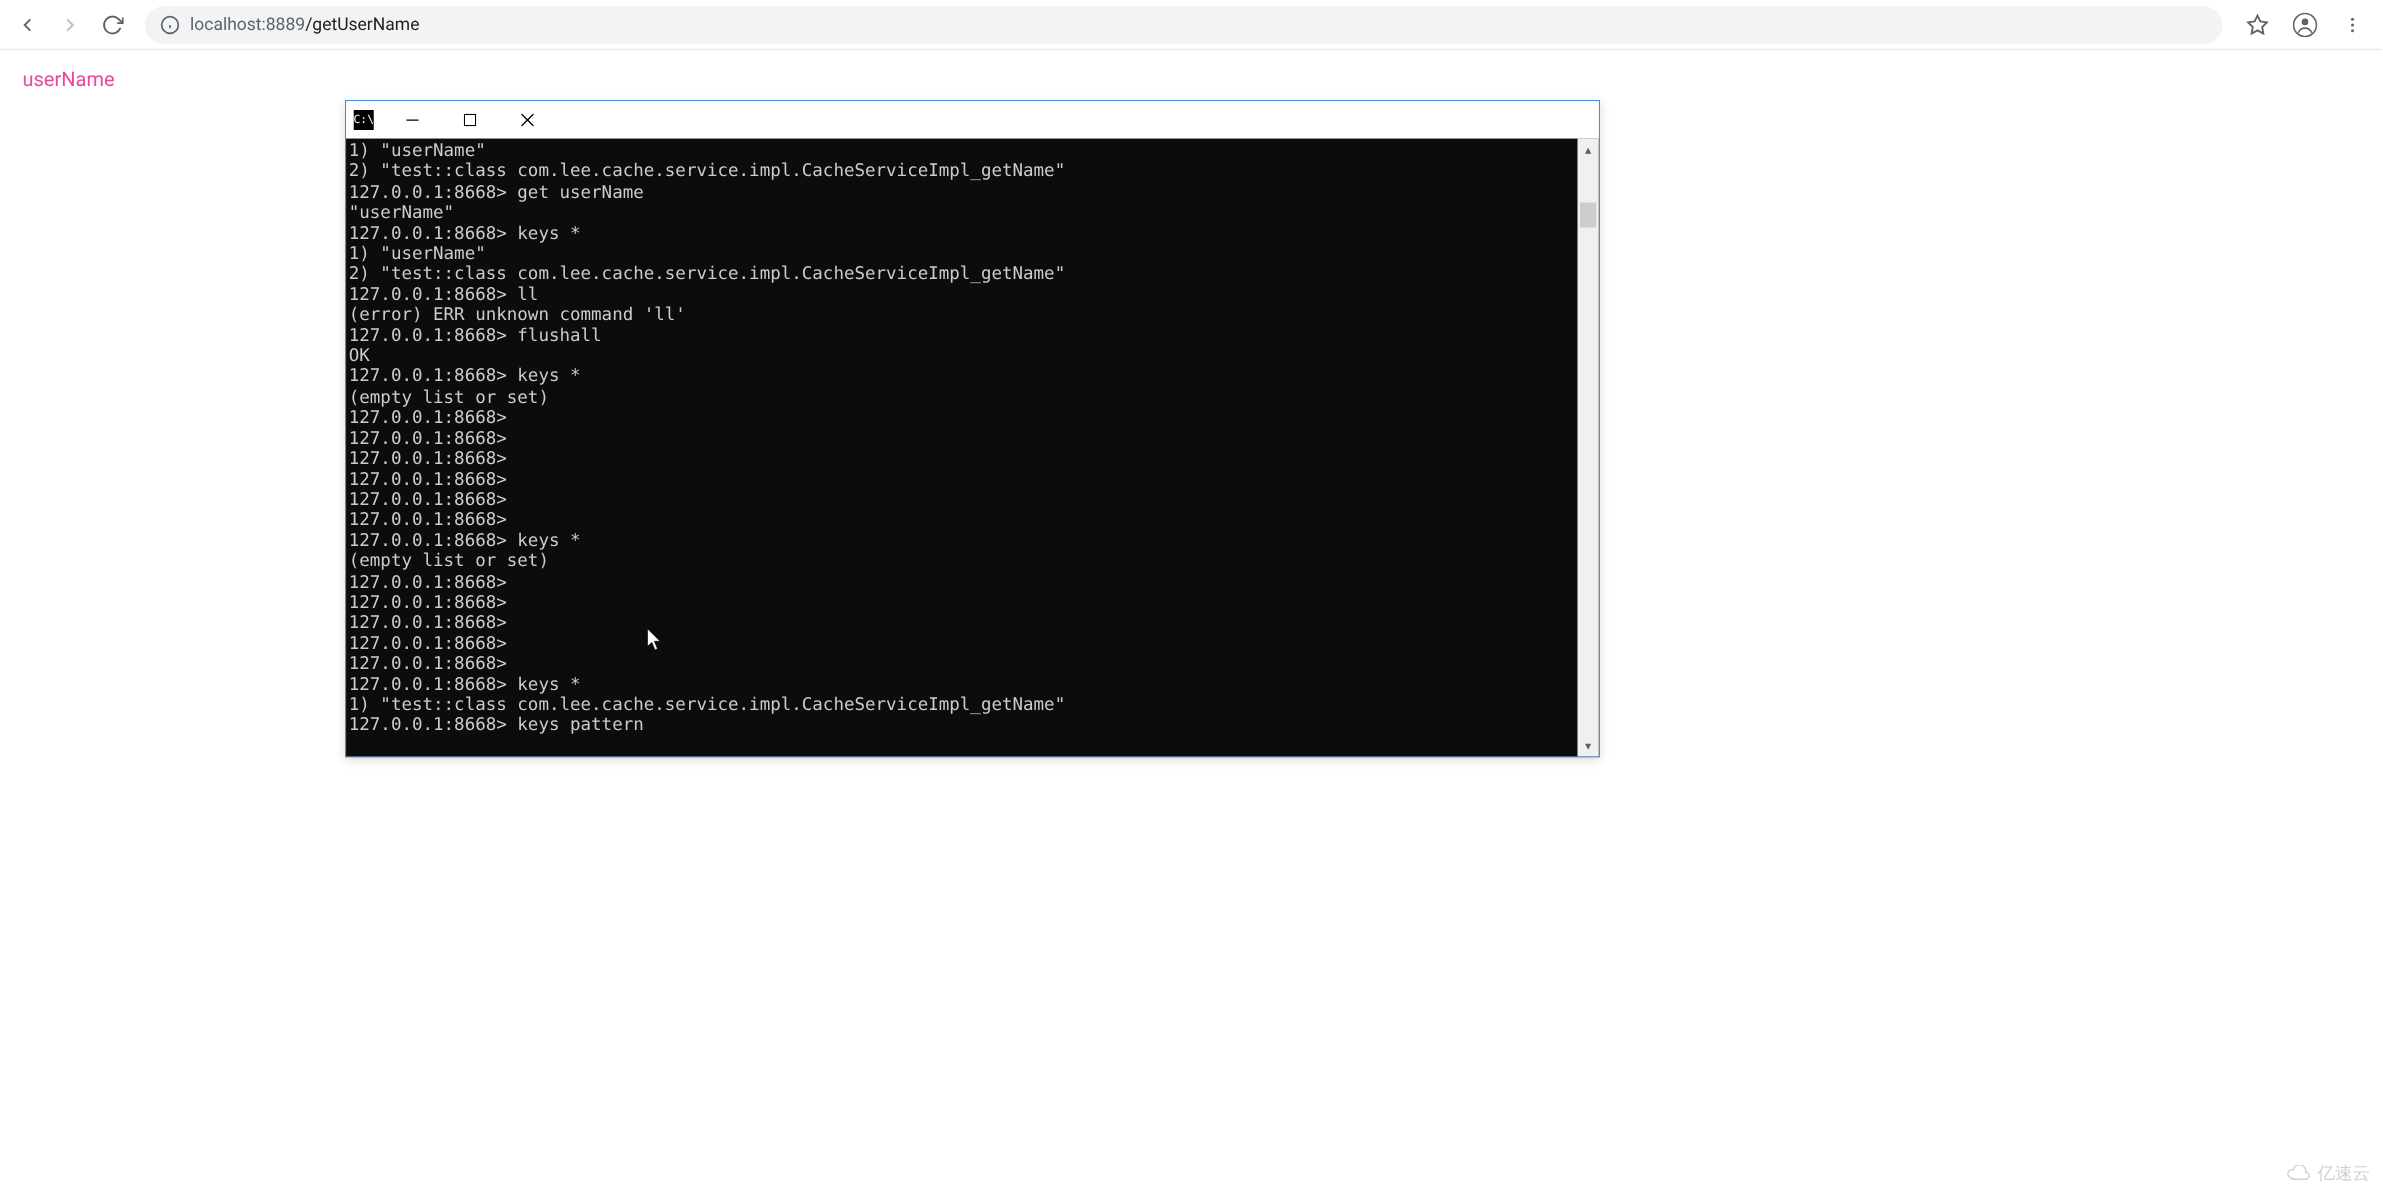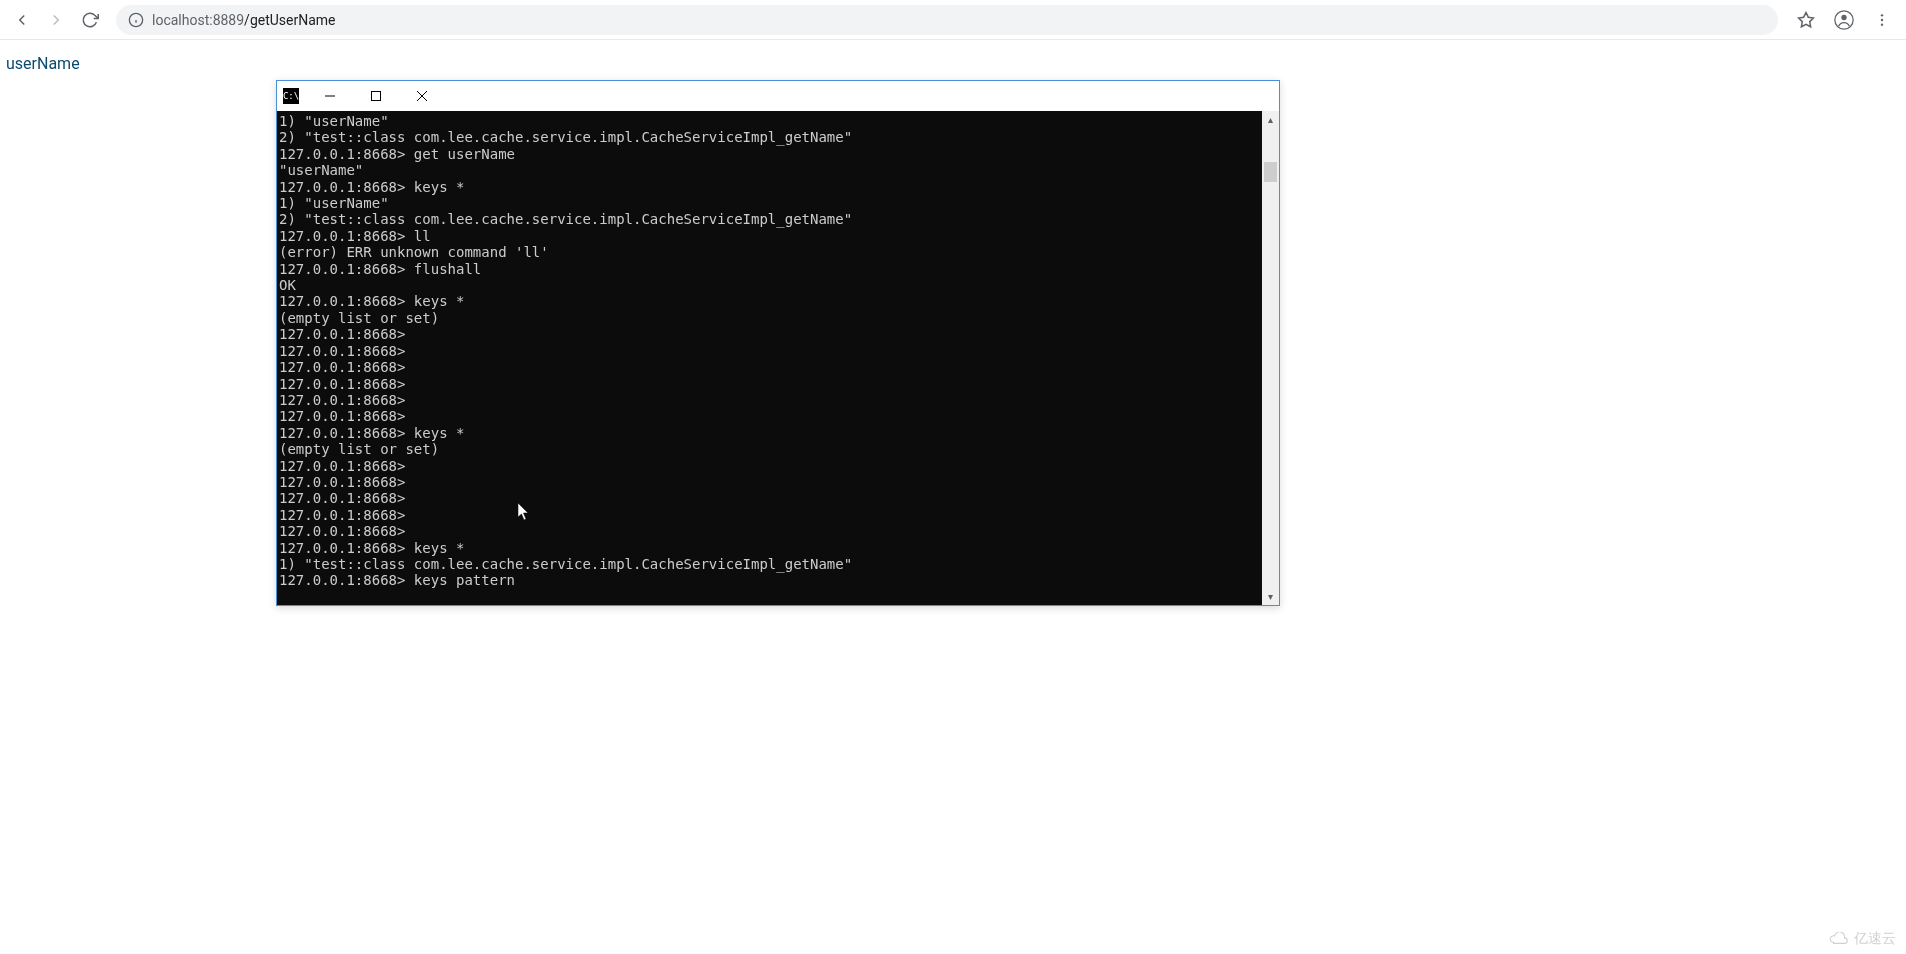--- a/index.html
+++ b/index.html
@@ -53,23 +53,23 @@
     .url-path { color: #202124; }
     .star-icon, .avatar-btn, .menu-btn {
       width: 32px; height: 32px;
       display:flex;align-items:center;justify-content:center;
       color:#5f6368;
       border-radius:50%;
     }
     .avatar-btn svg { width:20px; height:20px; }
     
     .page-content {
-      padding: 14px 6px;
+      padding: 14px 18px;
       font-size: 16px;
-      color: #0c4a6e;
+      color: #ec4899;
     }
     
     .cmd-window {
       position: absolute;
       left: 276px;
       top: 80px;
       width: 1004px;
       border: 1px solid #4a90d9;
       background: #ffffff;
       box-shadow: 0 2px 8px rgba(0,0,0,0.15);

